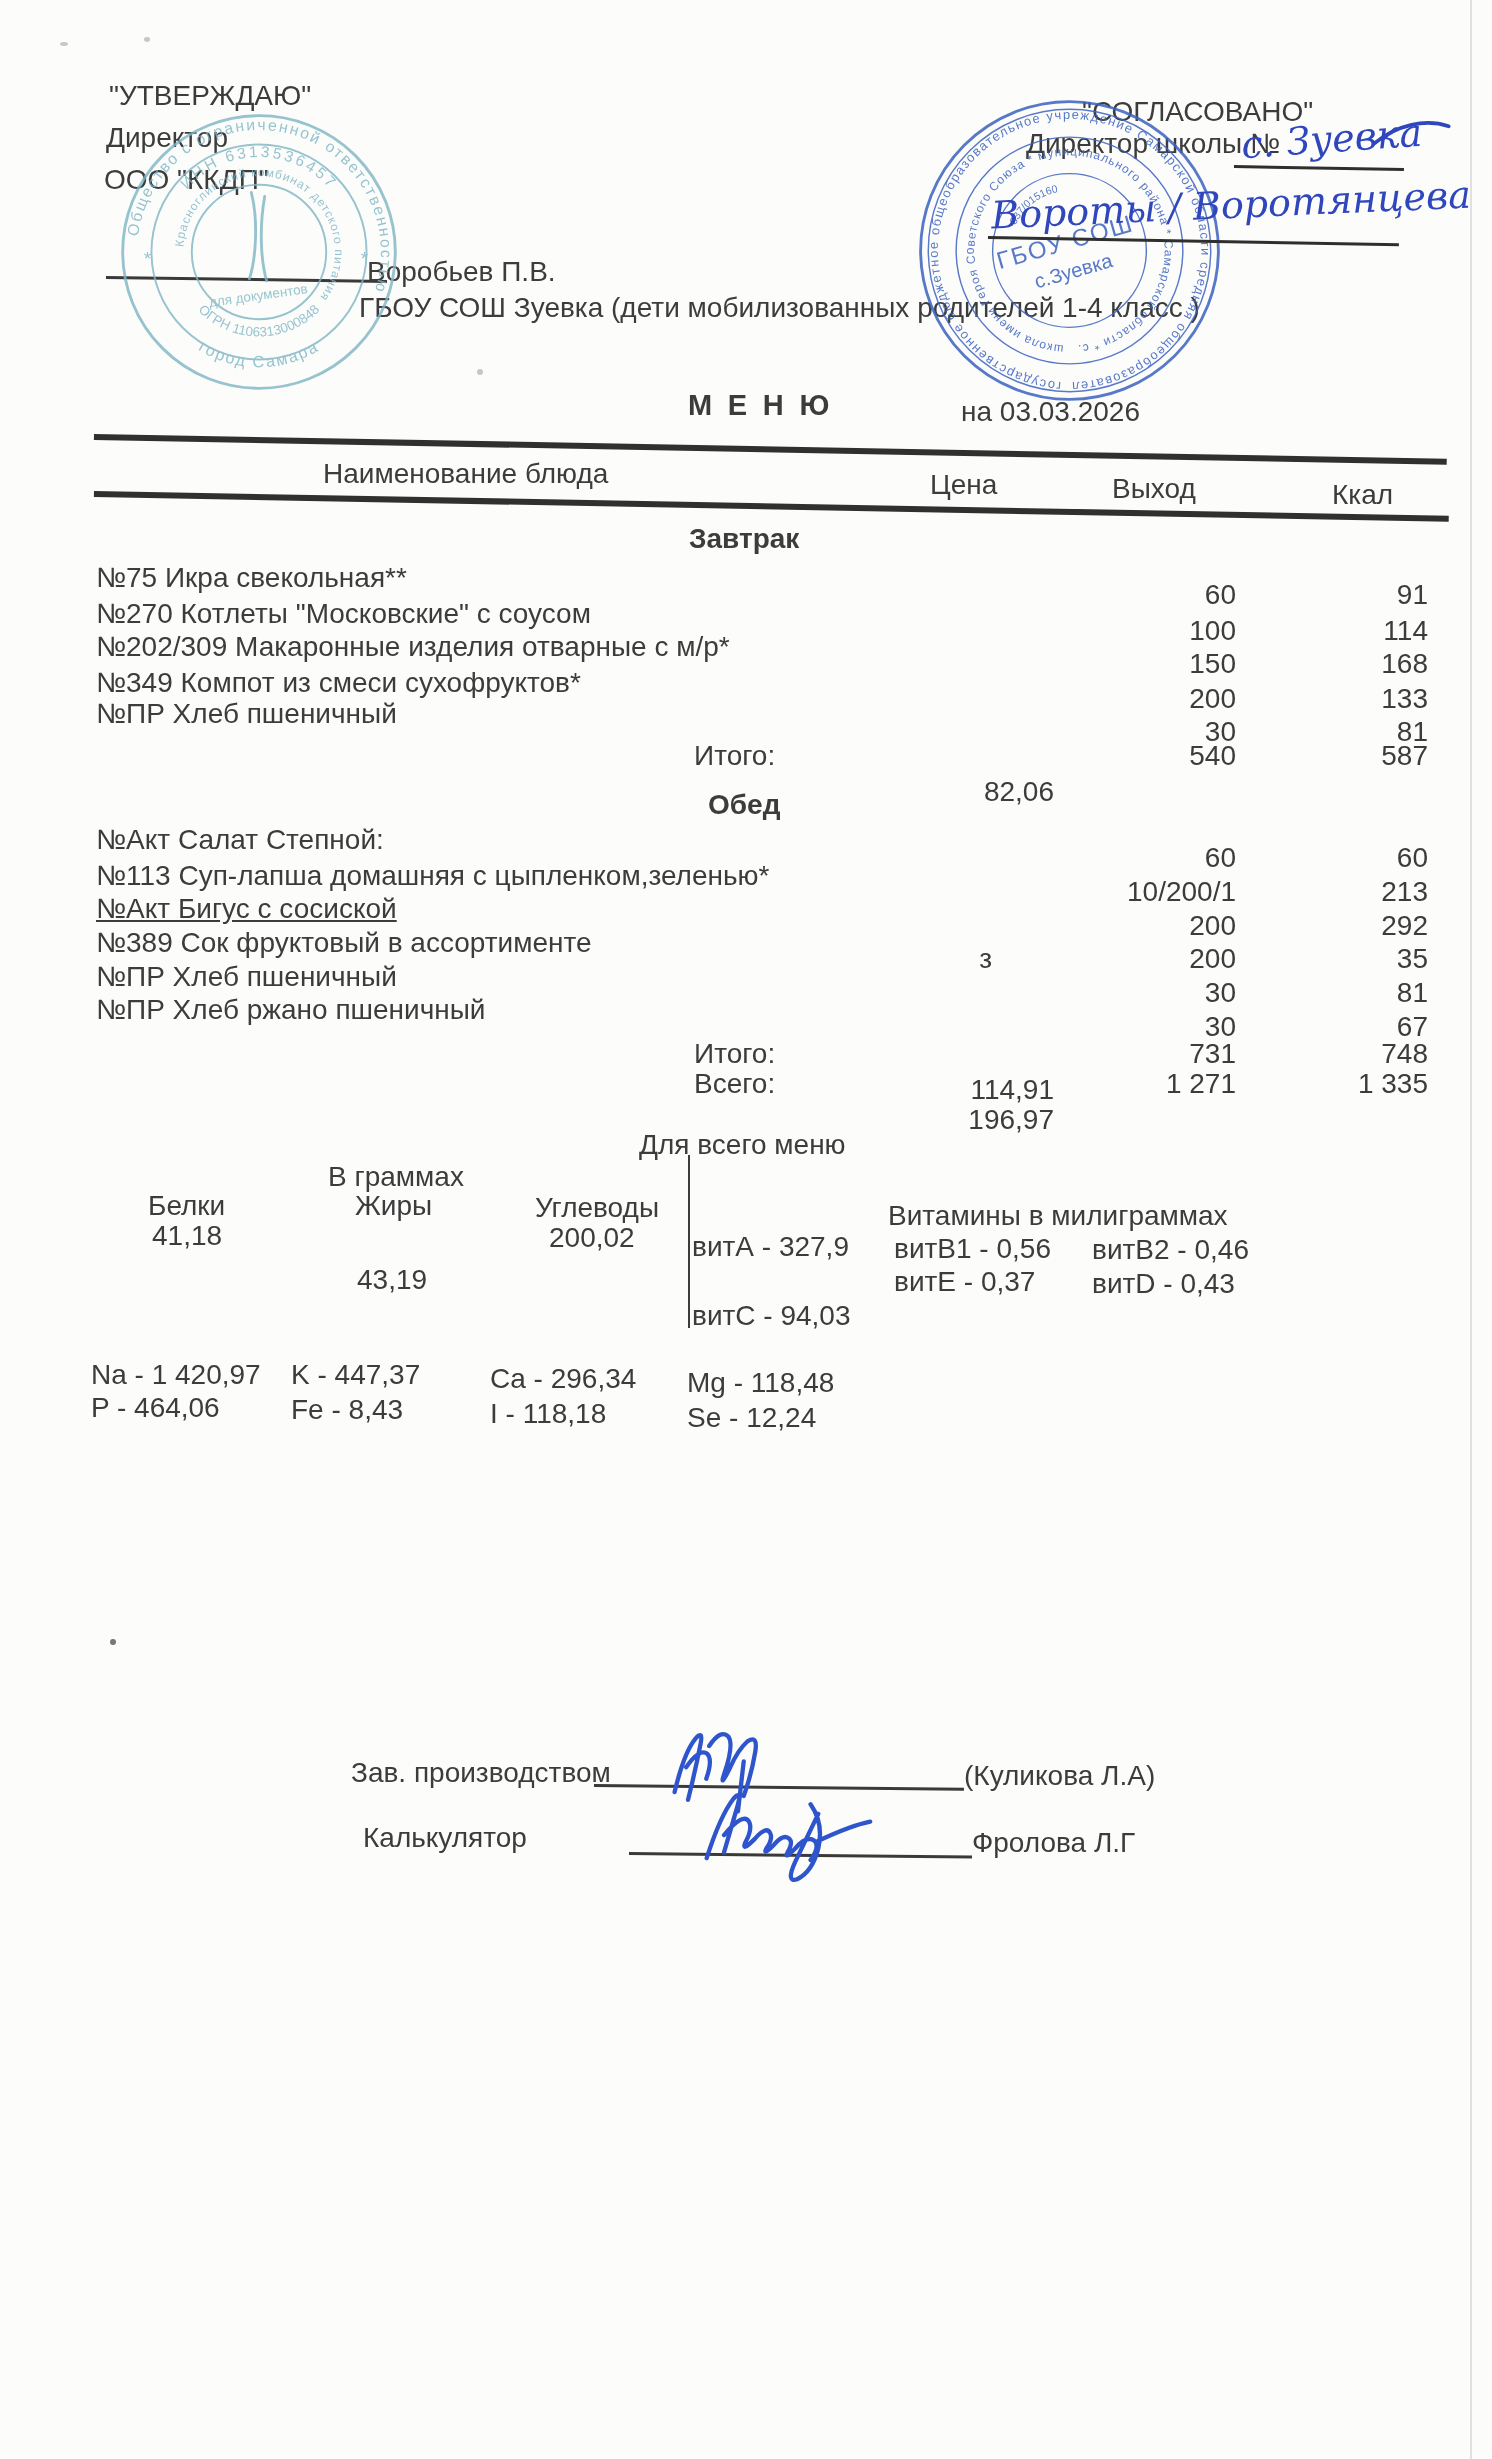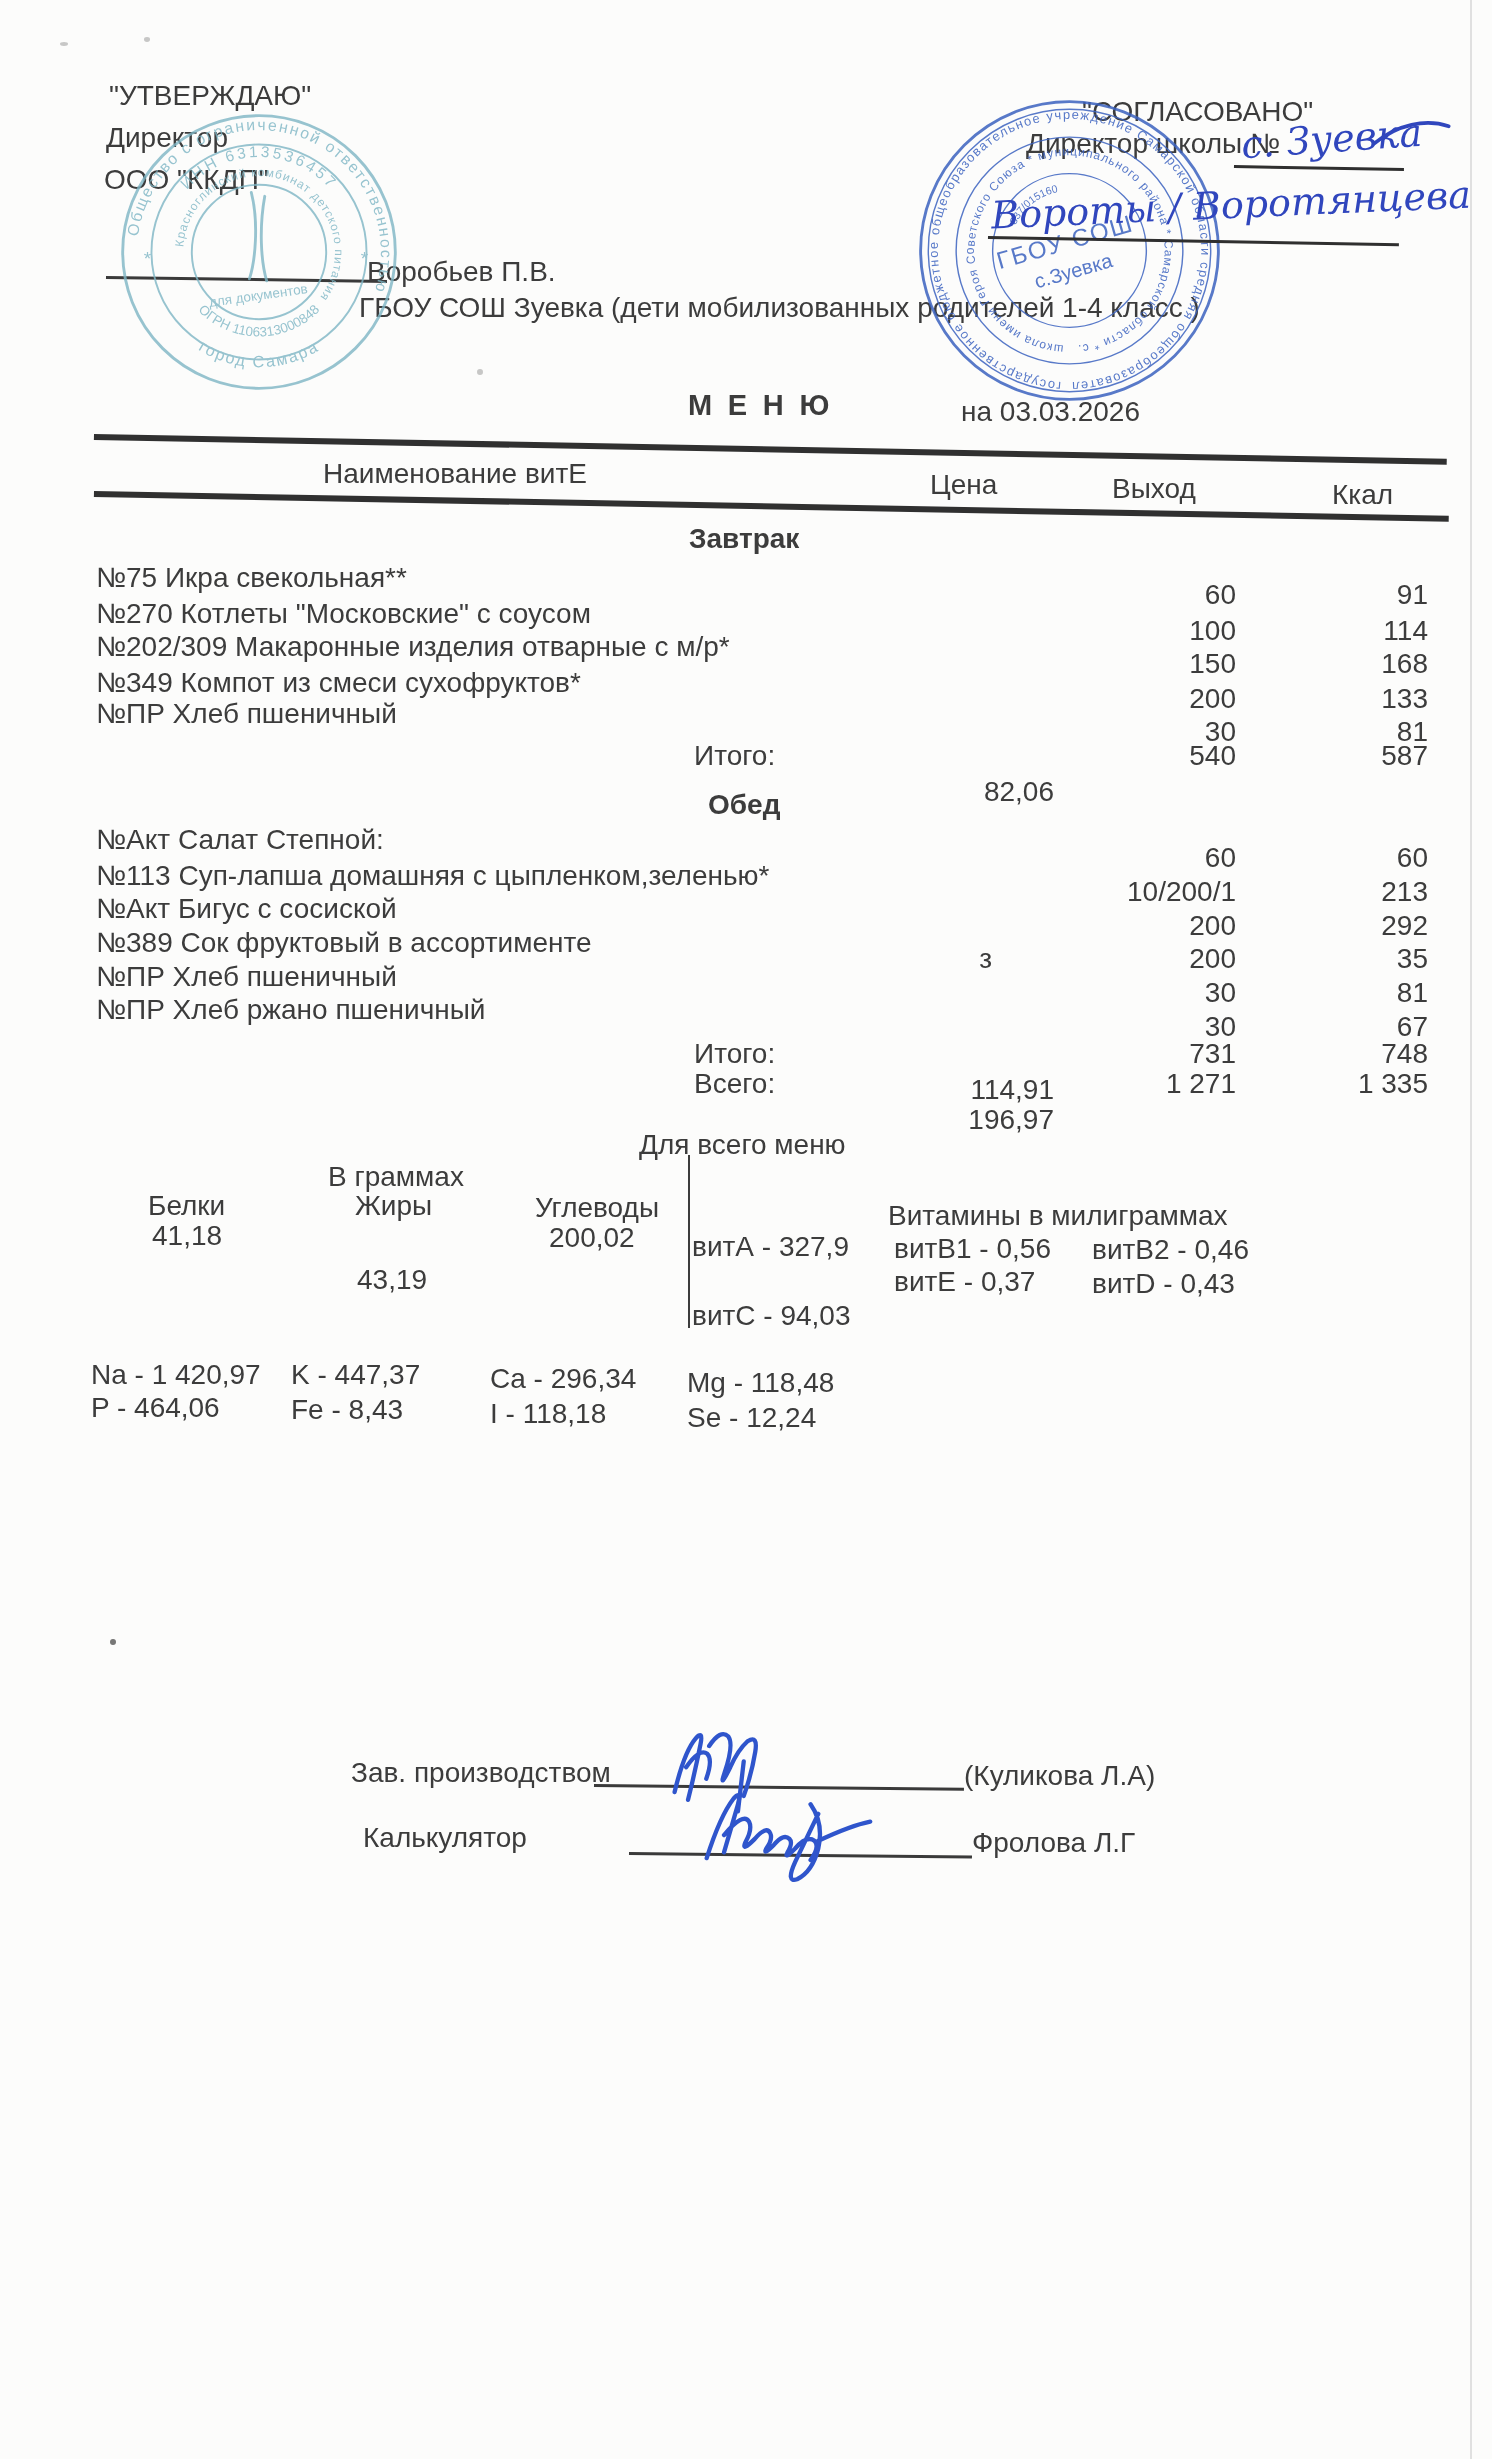--- a/index.html
+++ b/index.html
@@ -95,21 +95,21 @@
   <div class="abs uline" style="left:1234px;top:165px;width:170px;background:#2f2f2f;transform:rotate(1deg);"></div>
   <div class="abs hw" style="left:991px;top:183px;font-size:38px;transform:rotate(-2.5deg);">Вороты / Воротянцева</div>
   <div class="abs uline" style="left:988px;top:236px;width:411px;background:#2f2f2f;transform:rotate(1deg);"></div>
 
   <div class="abs t b" style="left:688px;top:390px;font-size:29px;letter-spacing:3.8px;">М Е Н Ю</div>
   <div class="abs t" style="left:961px;top:397px;">на 03.03.2026</div>
 
   <div class="abs rule" style="left:94px;top:434px;width:1353px;"></div>
   <div class="abs rule" style="left:94px;top:491px;width:1355px;"></div>
 
-  <div class="abs t" style="left:323px;top:459px;">Наименование витЕ</div>
+  <div class="abs t" style="left:323px;top:459px;">Наименование блюда</div>
   <div class="abs t" style="left:930px;top:470px;">Цена</div>
   <div class="abs t" style="left:1112px;top:474px;">Выход</div>
   <div class="abs t" style="left:1332px;top:480px;">Ккал</div>
 
   <div class="abs t b" style="left:689px;top:524px;">Завтрак</div>
 
   <div class="abs t" style="left:96px;top:563px;">№75 Икра свекольная**</div>
   <div class="abs t col-out" style="top:580px;">60</div>
   <div class="abs t col-kcal" style="top:580px;">91</div>
 
@@ -137,21 +137,21 @@
   <div class="abs t b" style="left:708px;top:790px;">Обед</div>
 
   <div class="abs t" style="left:96px;top:825px;">№Акт Салат Степной:</div>
   <div class="abs t col-out" style="top:843px;">60</div>
   <div class="abs t col-kcal" style="top:843px;">60</div>
 
   <div class="abs t" style="left:96px;top:861px;">№113 Суп-лапша домашняя с цыпленком,зеленью*</div>
   <div class="abs t col-out" style="top:877px;">10/200/1</div>
   <div class="abs t col-kcal" style="top:877px;">213</div>
 
-  <div class="abs t" style="left:96px;top:894px;">№Акт Бигус с сосиской</div>
+  <div class="abs t" style="left:96px;top:894px;text-decoration:underline;">№Акт Бигус с сосиской</div>
   <div class="abs t col-out" style="top:911px;">200</div>
   <div class="abs t col-kcal" style="top:911px;">292</div>
 
   <div class="abs t" style="left:96px;top:928px;">№389 Сок фруктовый в ассортименте</div>
   <div class="abs t col-price2" style="top:944px;">з</div>
   <div class="abs t col-out" style="top:944px;">200</div>
   <div class="abs t col-kcal" style="top:944px;">35</div>
 
   <div class="abs t" style="left:96px;top:962px;">№ПР Хлеб  пшеничный</div>
   <div class="abs t col-out" style="top:978px;">30</div>

